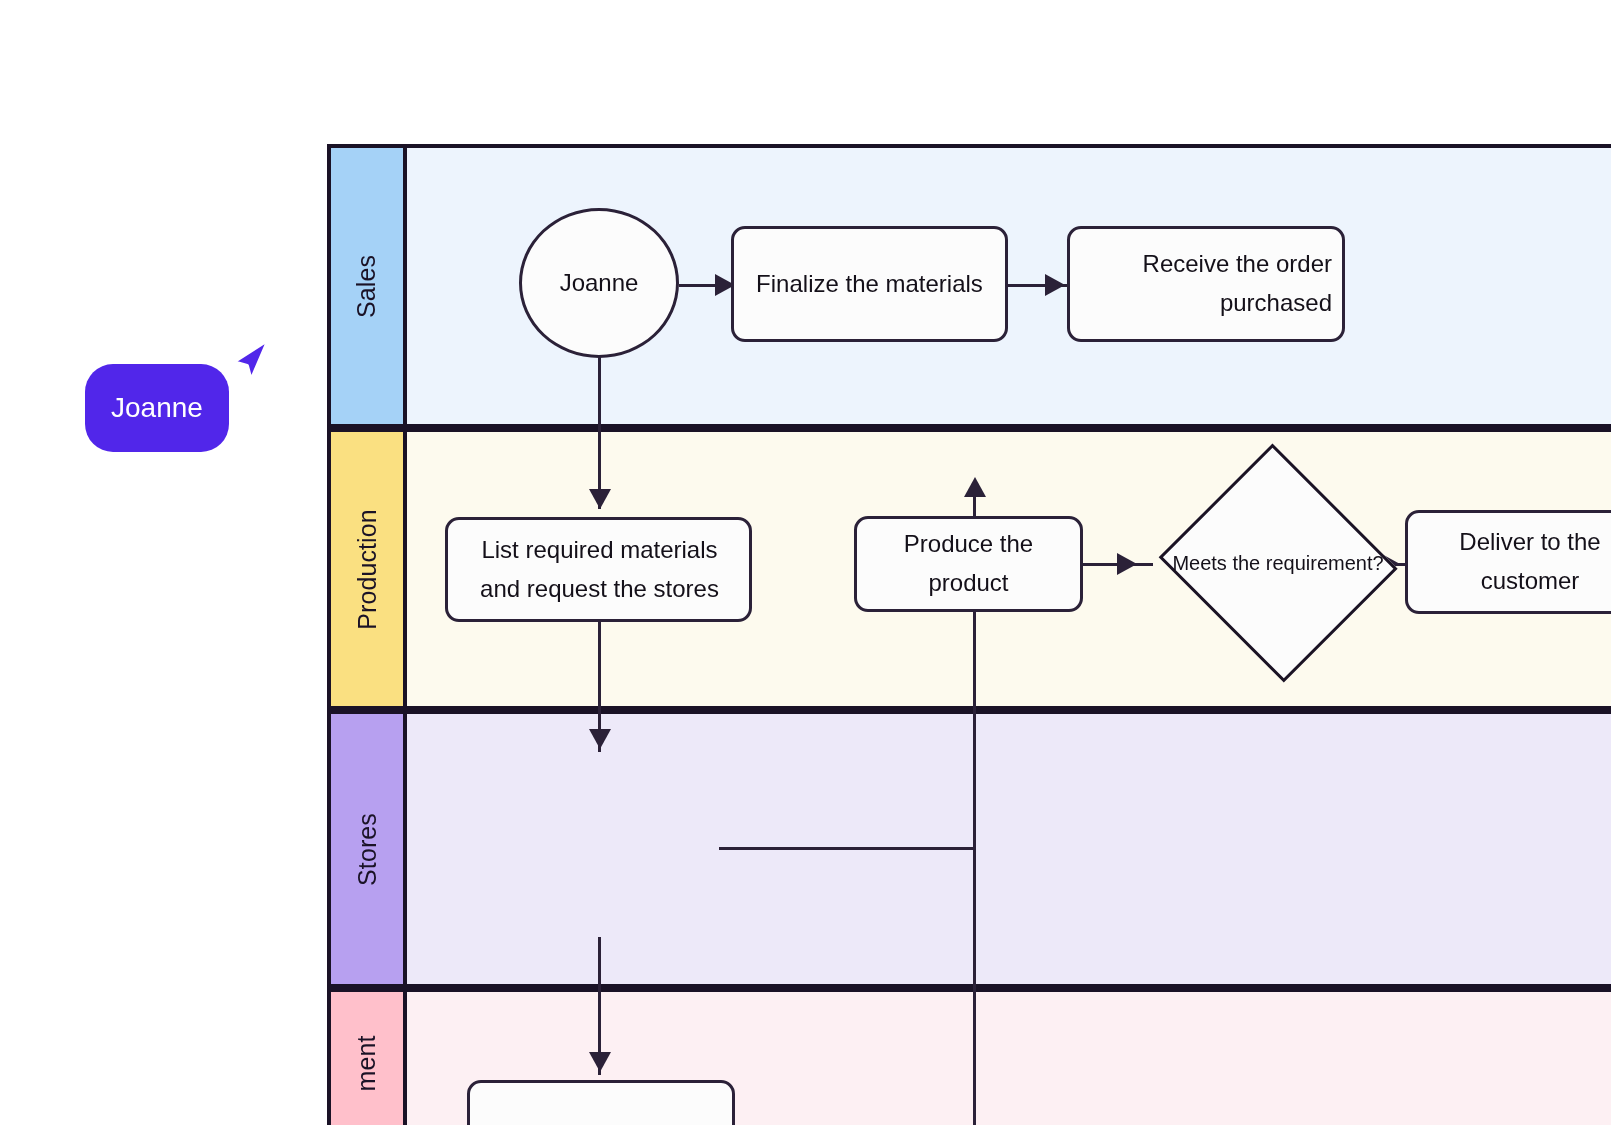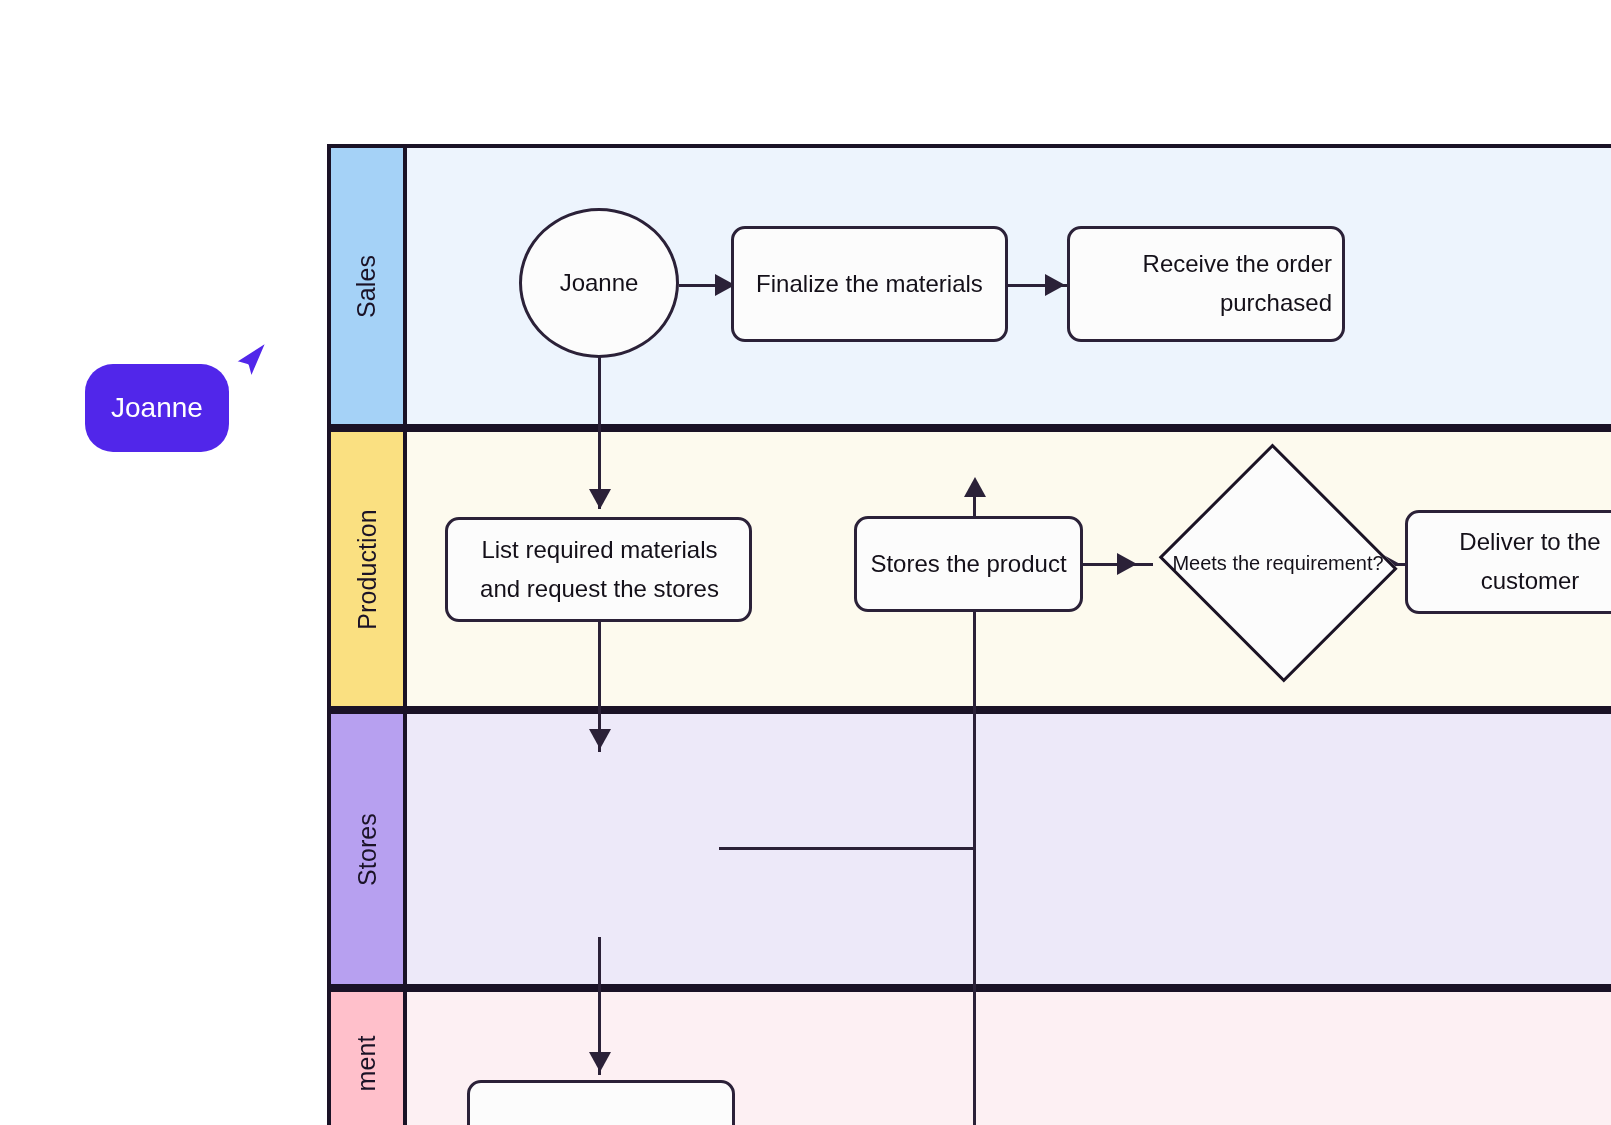--- a/index.html
+++ b/index.html
@@ -244,21 +244,21 @@
 
   <div class="node process" style="left:740px; top:82px; width:278px; height:116px;text-align:right;">
     <span>Receive the order purchased</span>
   </div>
 
   <div class="node process" style="left:118px; top:373px; width:307px; height:105px;padding-left:12px;">
     <span>List required materials and request the stores</span>
   </div>
 
   <div class="node process" style="left:527px; top:372px; width:229px; height:96px;">
-    <span>Stores the product</span>
+    <span>Produce the product</span>
   </div>
 
   <div class="node decision" style="left:826px; top:305px; width:250px; height:228px;">
     <div class="decision-shape"></div>
     <span class="decision-label">Meets the requirement?</span>
   </div>
 
   <div class="node process" style="left:1078px; top:366px; width:250px; height:104px;">
     <span>Deliver to the customer</span>
   </div>

